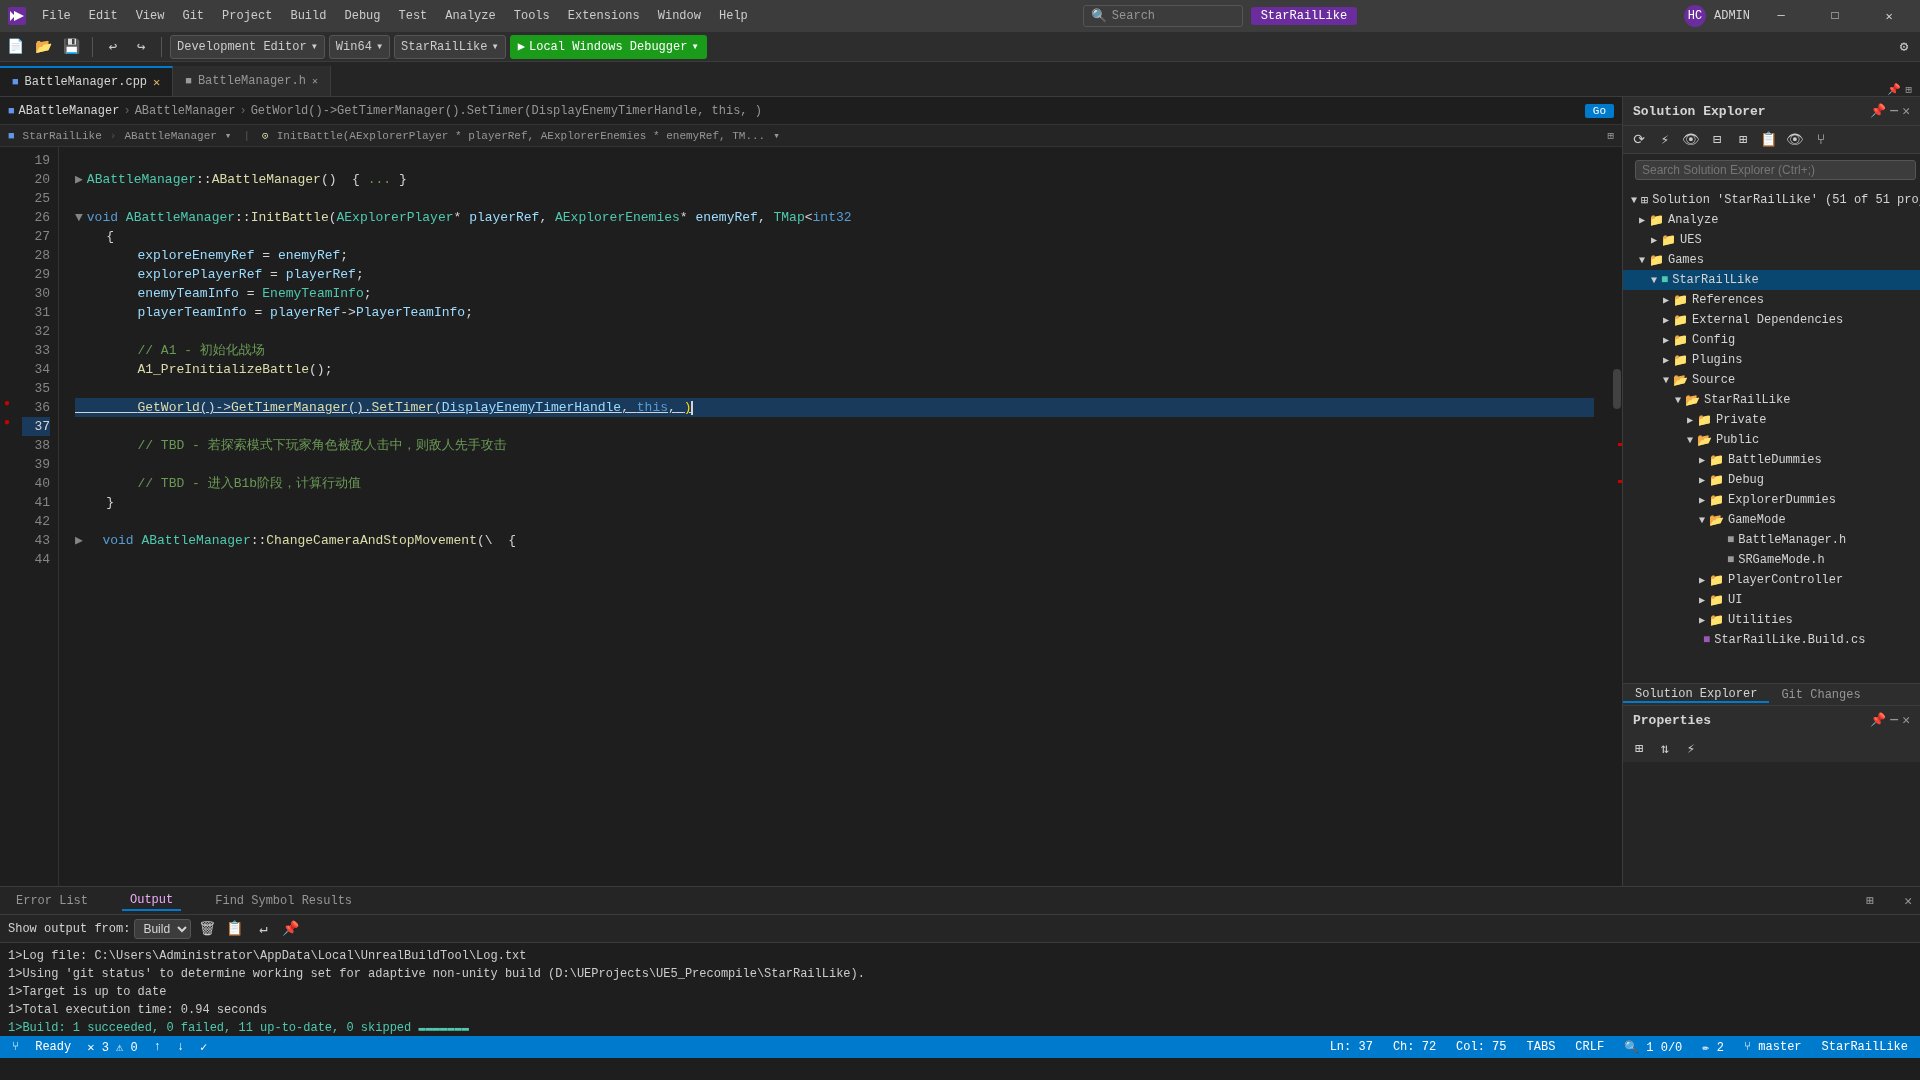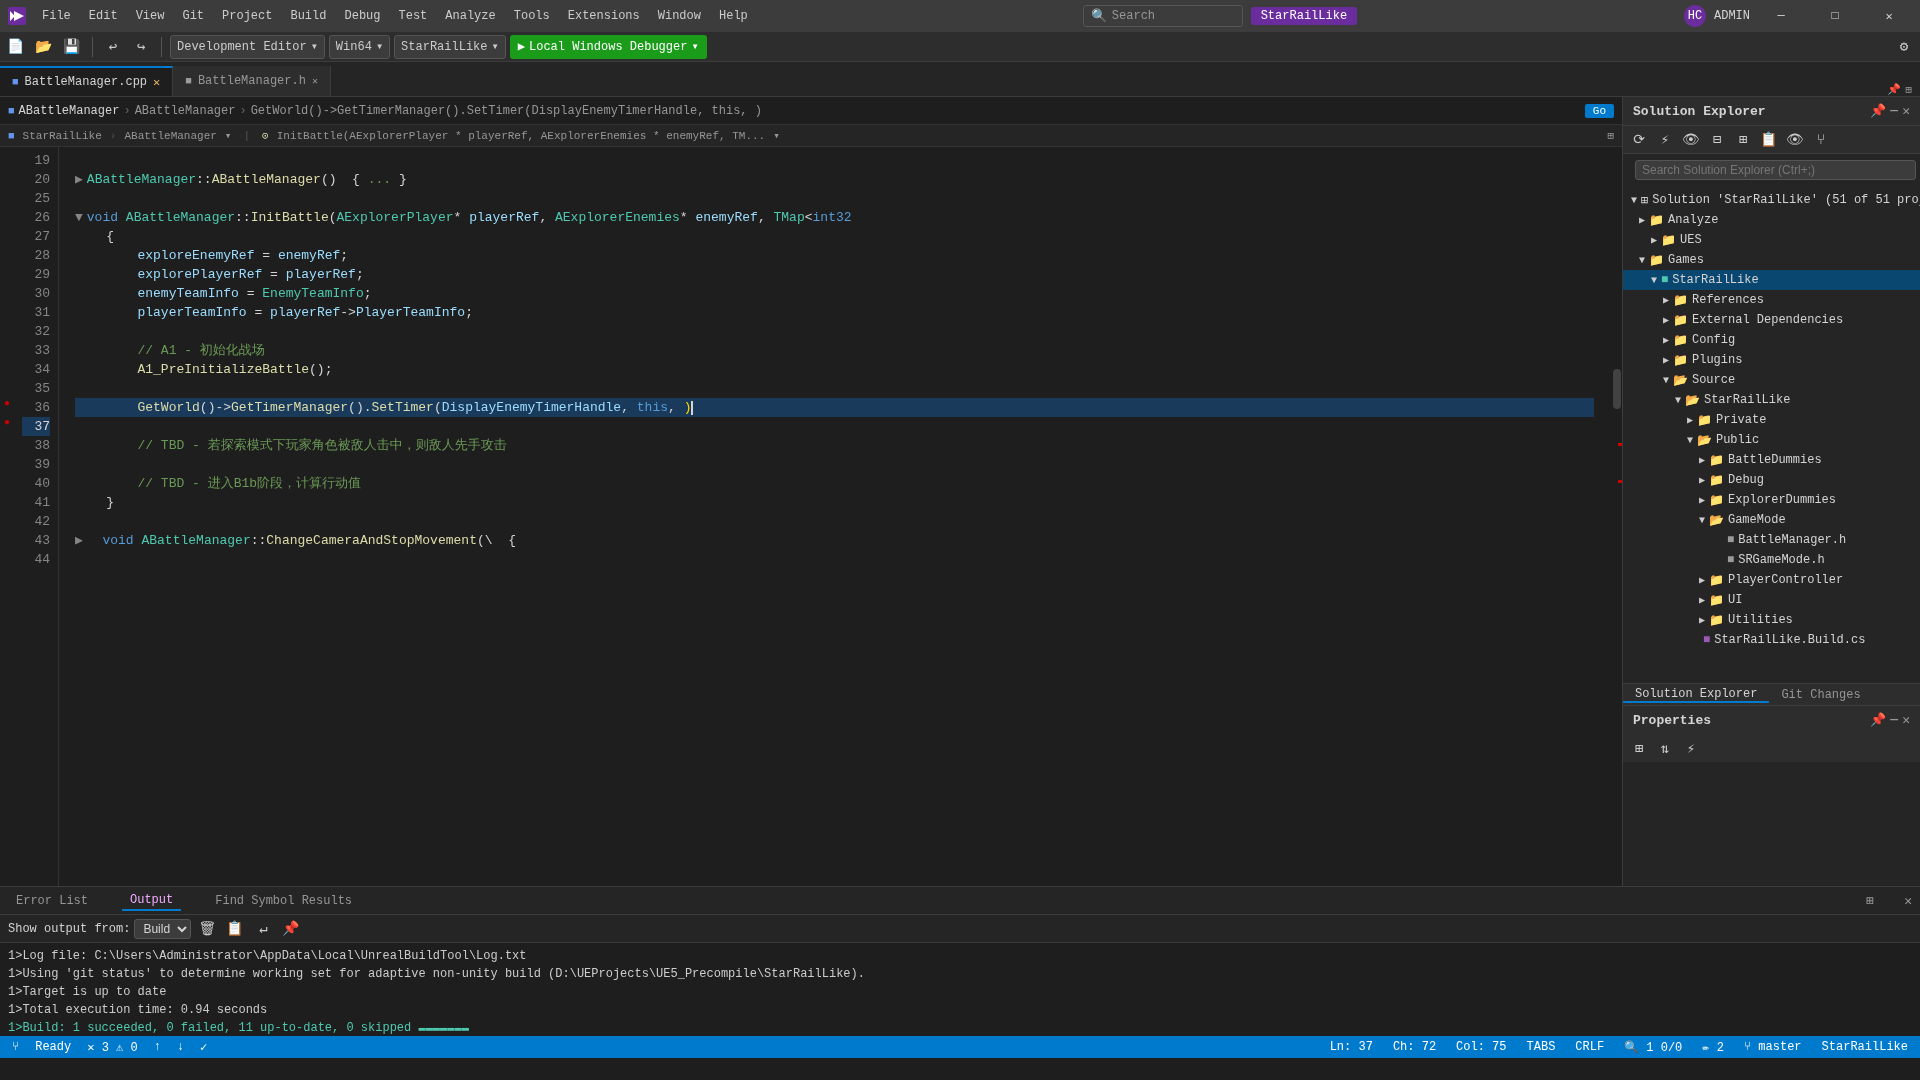--- a/index.html
+++ b/index.html
@@ -459,20 +459,21 @@
     }
     .red-bar {
       position: absolute;
       right: 0;
       width: 4px;
       height: 3px;
       background: #c00;
     }
     .cursor-line {
       background: #1a3a5c;
+      text-decoration: underline;
     }
   </style>
 </head>
 <body>
 
 <div id="title-bar">
   <div id="vs-logo">
     <svg width="16" height="16" viewBox="0 0 16 16">
       <path d="M1 3l5 5-5 5V3zm4 0l10 5-10 5V3z" fill="white"></path>
     </svg>

